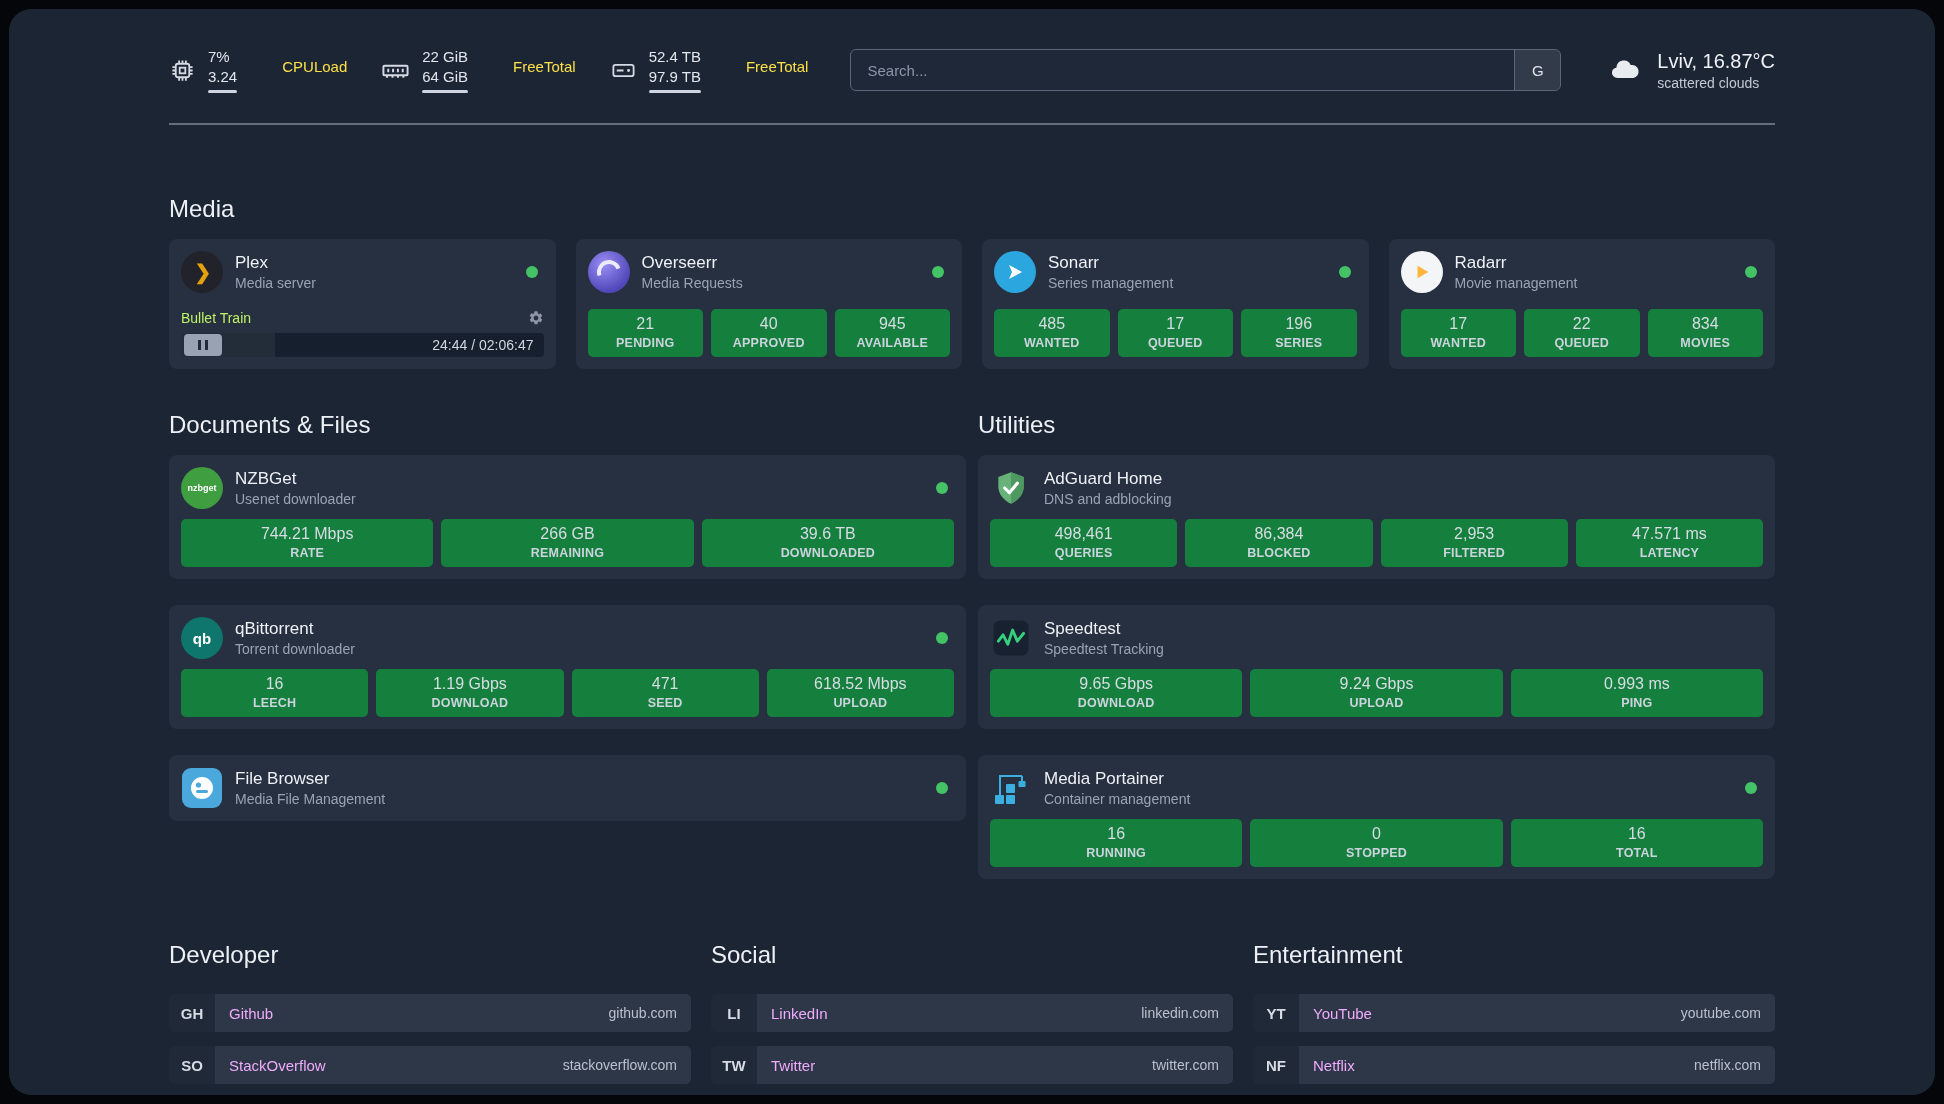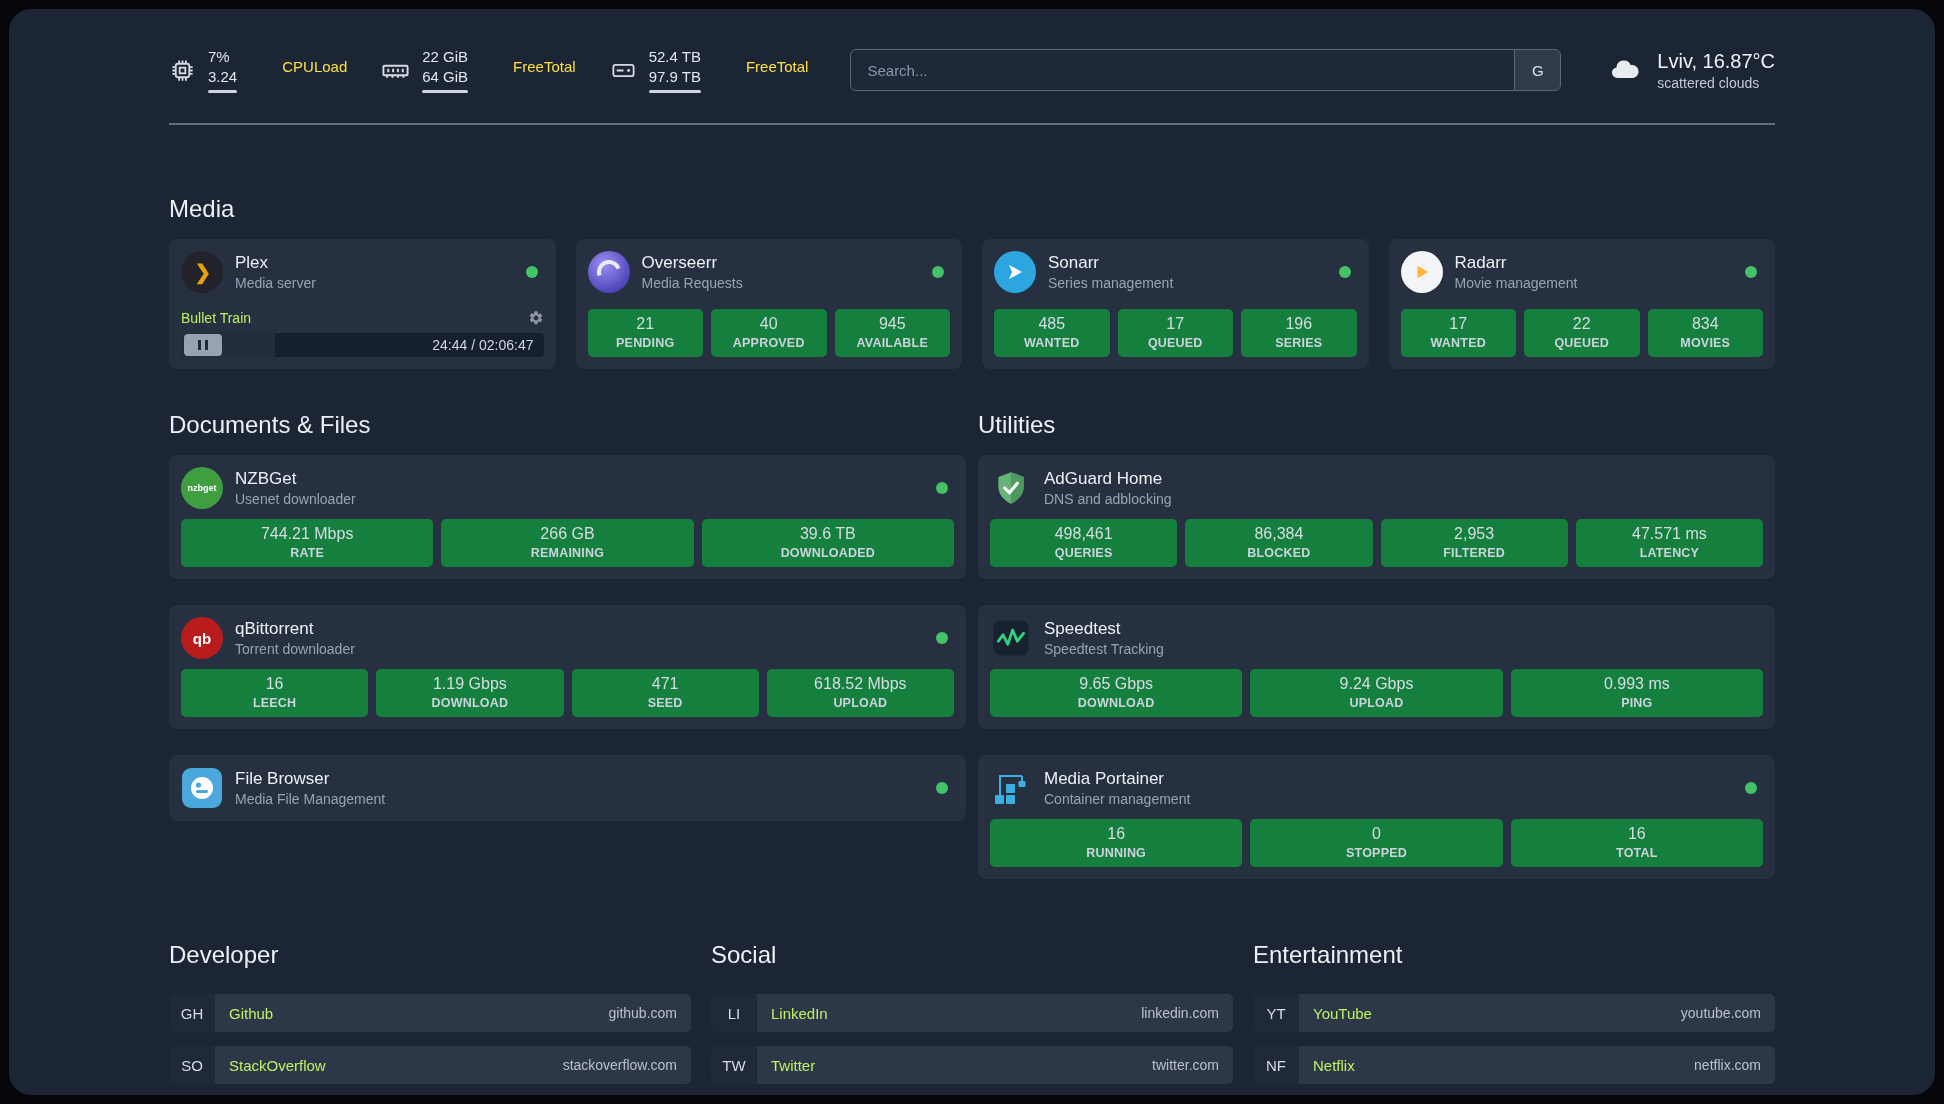--- a/index.html
+++ b/index.html
@@ -60,31 +60,31 @@
 
   
   .ic-plex{background:#22232a;border-radius:50%;}
   .plex-chev{color:#e5a00d;font-size:20px;font-weight:bold;transform:translateX(1px);}
   .ic-overseerr{background:radial-gradient(circle at 38% 32%,#9a8ff5,#4f46b8 72%);border-radius:50%;}
   .swirl{position:absolute;inset:9px;border-radius:50%;border:4px solid transparent;border-top-color:#eceaff;border-left-color:#eceaff;transform:rotate(25deg);}
   .ic-sonarr{background:#2ba6de;border-radius:50%;}
   .ic-radarr{background:#f3f5f7;border-radius:50%;}
   .ic-nzbget{background:#3f9e3f;border-radius:50%;}
   .ic-nzbget span{font-size:9px;font-weight:bold;color:#fff;}
-  .ic-qb{background:#b91c1c;border-radius:50%;}
+  .ic-qb{background:#0f766e;border-radius:50%;}
   .ic-qb span{font-size:15px;font-weight:bold;color:#fff;}
 
   
   .bookmarks{display:grid;grid-template-columns:repeat(3,1fr);gap:20px;margin-top:62px;}
   .bm-col .sec-title{margin-bottom:25px;}
   .bm-list{display:flex;flex-direction:column;gap:14px;}
   .bm-row{display:flex;align-items:stretch;height:38px;cursor:pointer;}
-  .bm-abbr{width:46px;display:flex;align-items:center;justify-content:center;font-size:15px;color:#d6dbe4;background:#202938;border-radius:5px 0 0 5px;}
+  .bm-abbr{width:46px;display:flex;align-items:center;justify-content:center;font-size:15px;color:#d6dbe4;background:#202938;border-radius:5px 0 0 5px;font-weight:bold;}
   .bm-bar{flex:1;display:flex;align-items:center;justify-content:space-between;background:#2d3748;border-radius:0 5px 5px 0;padding:0 14px;}
-  .bm-name{font-size:15px;color:#bef264;}
+  .bm-name{font-size:15px;color:#f0abfc;}
   .bm-domain{font-size:14px;color:#bac1cd;}
 </style>
 </head>
 <body>
 
 <div class="app">
 <div class="content">
 
   <header class="topbar">
     <div class="resources">

